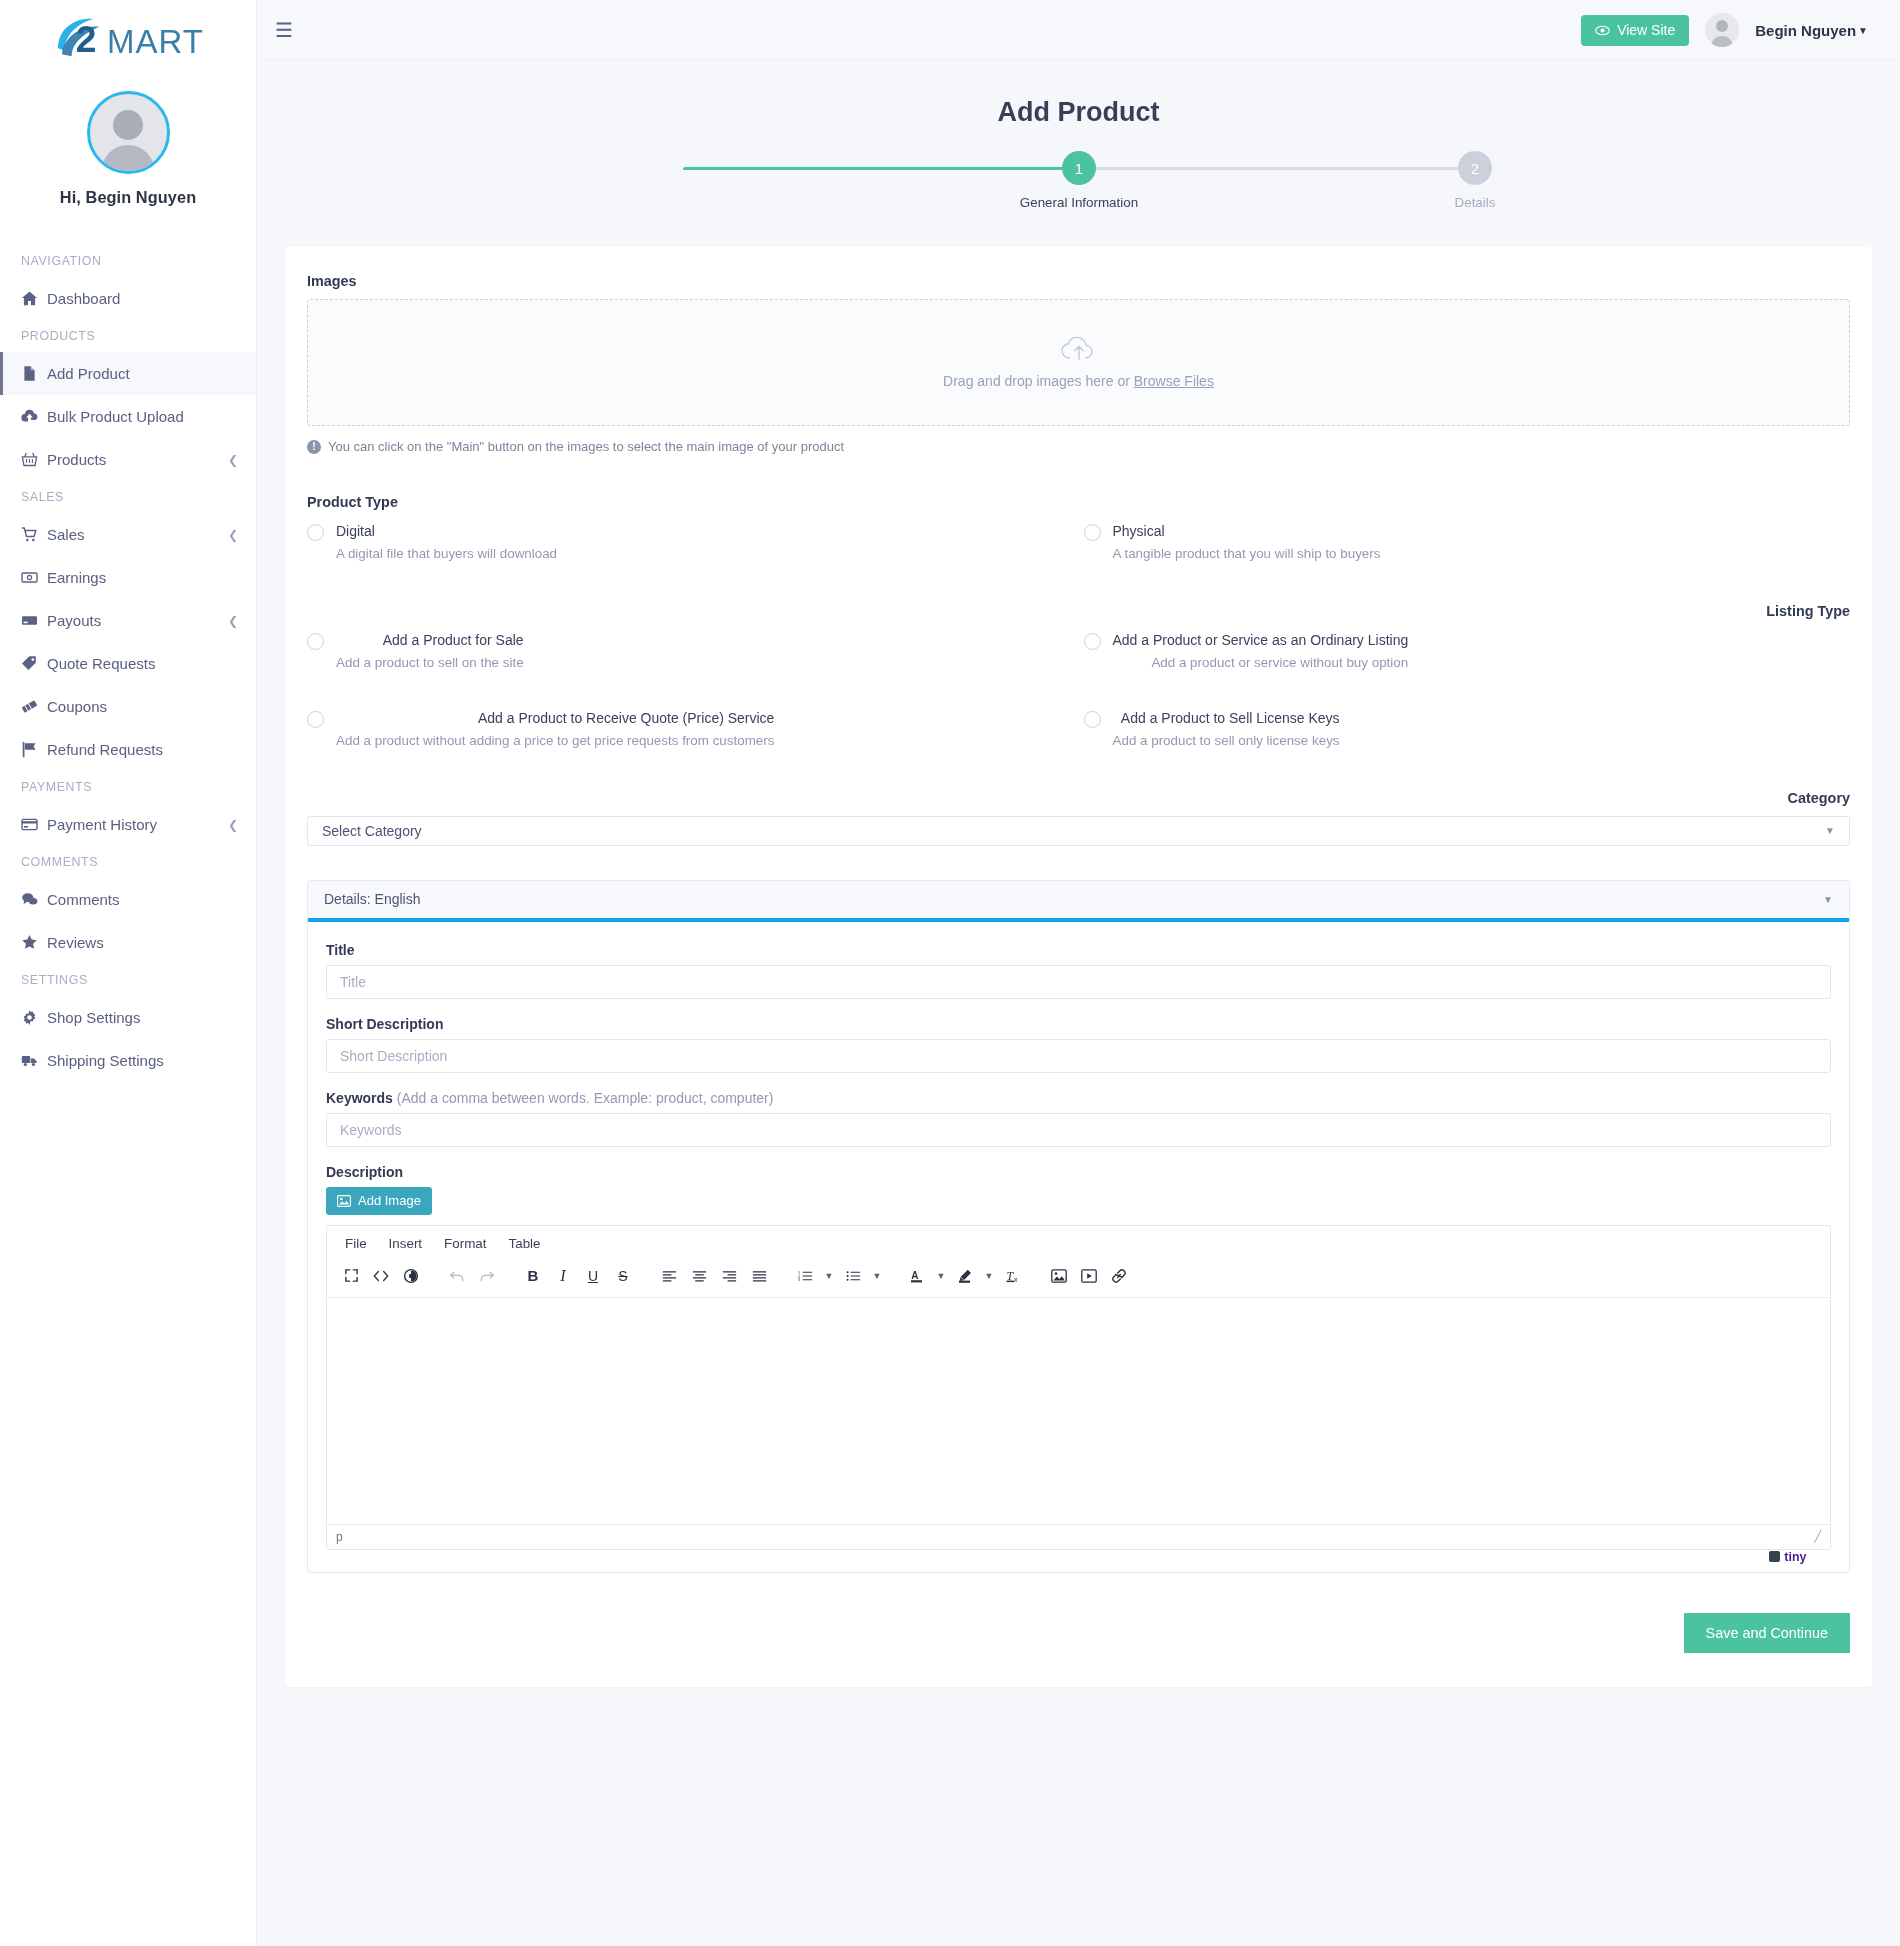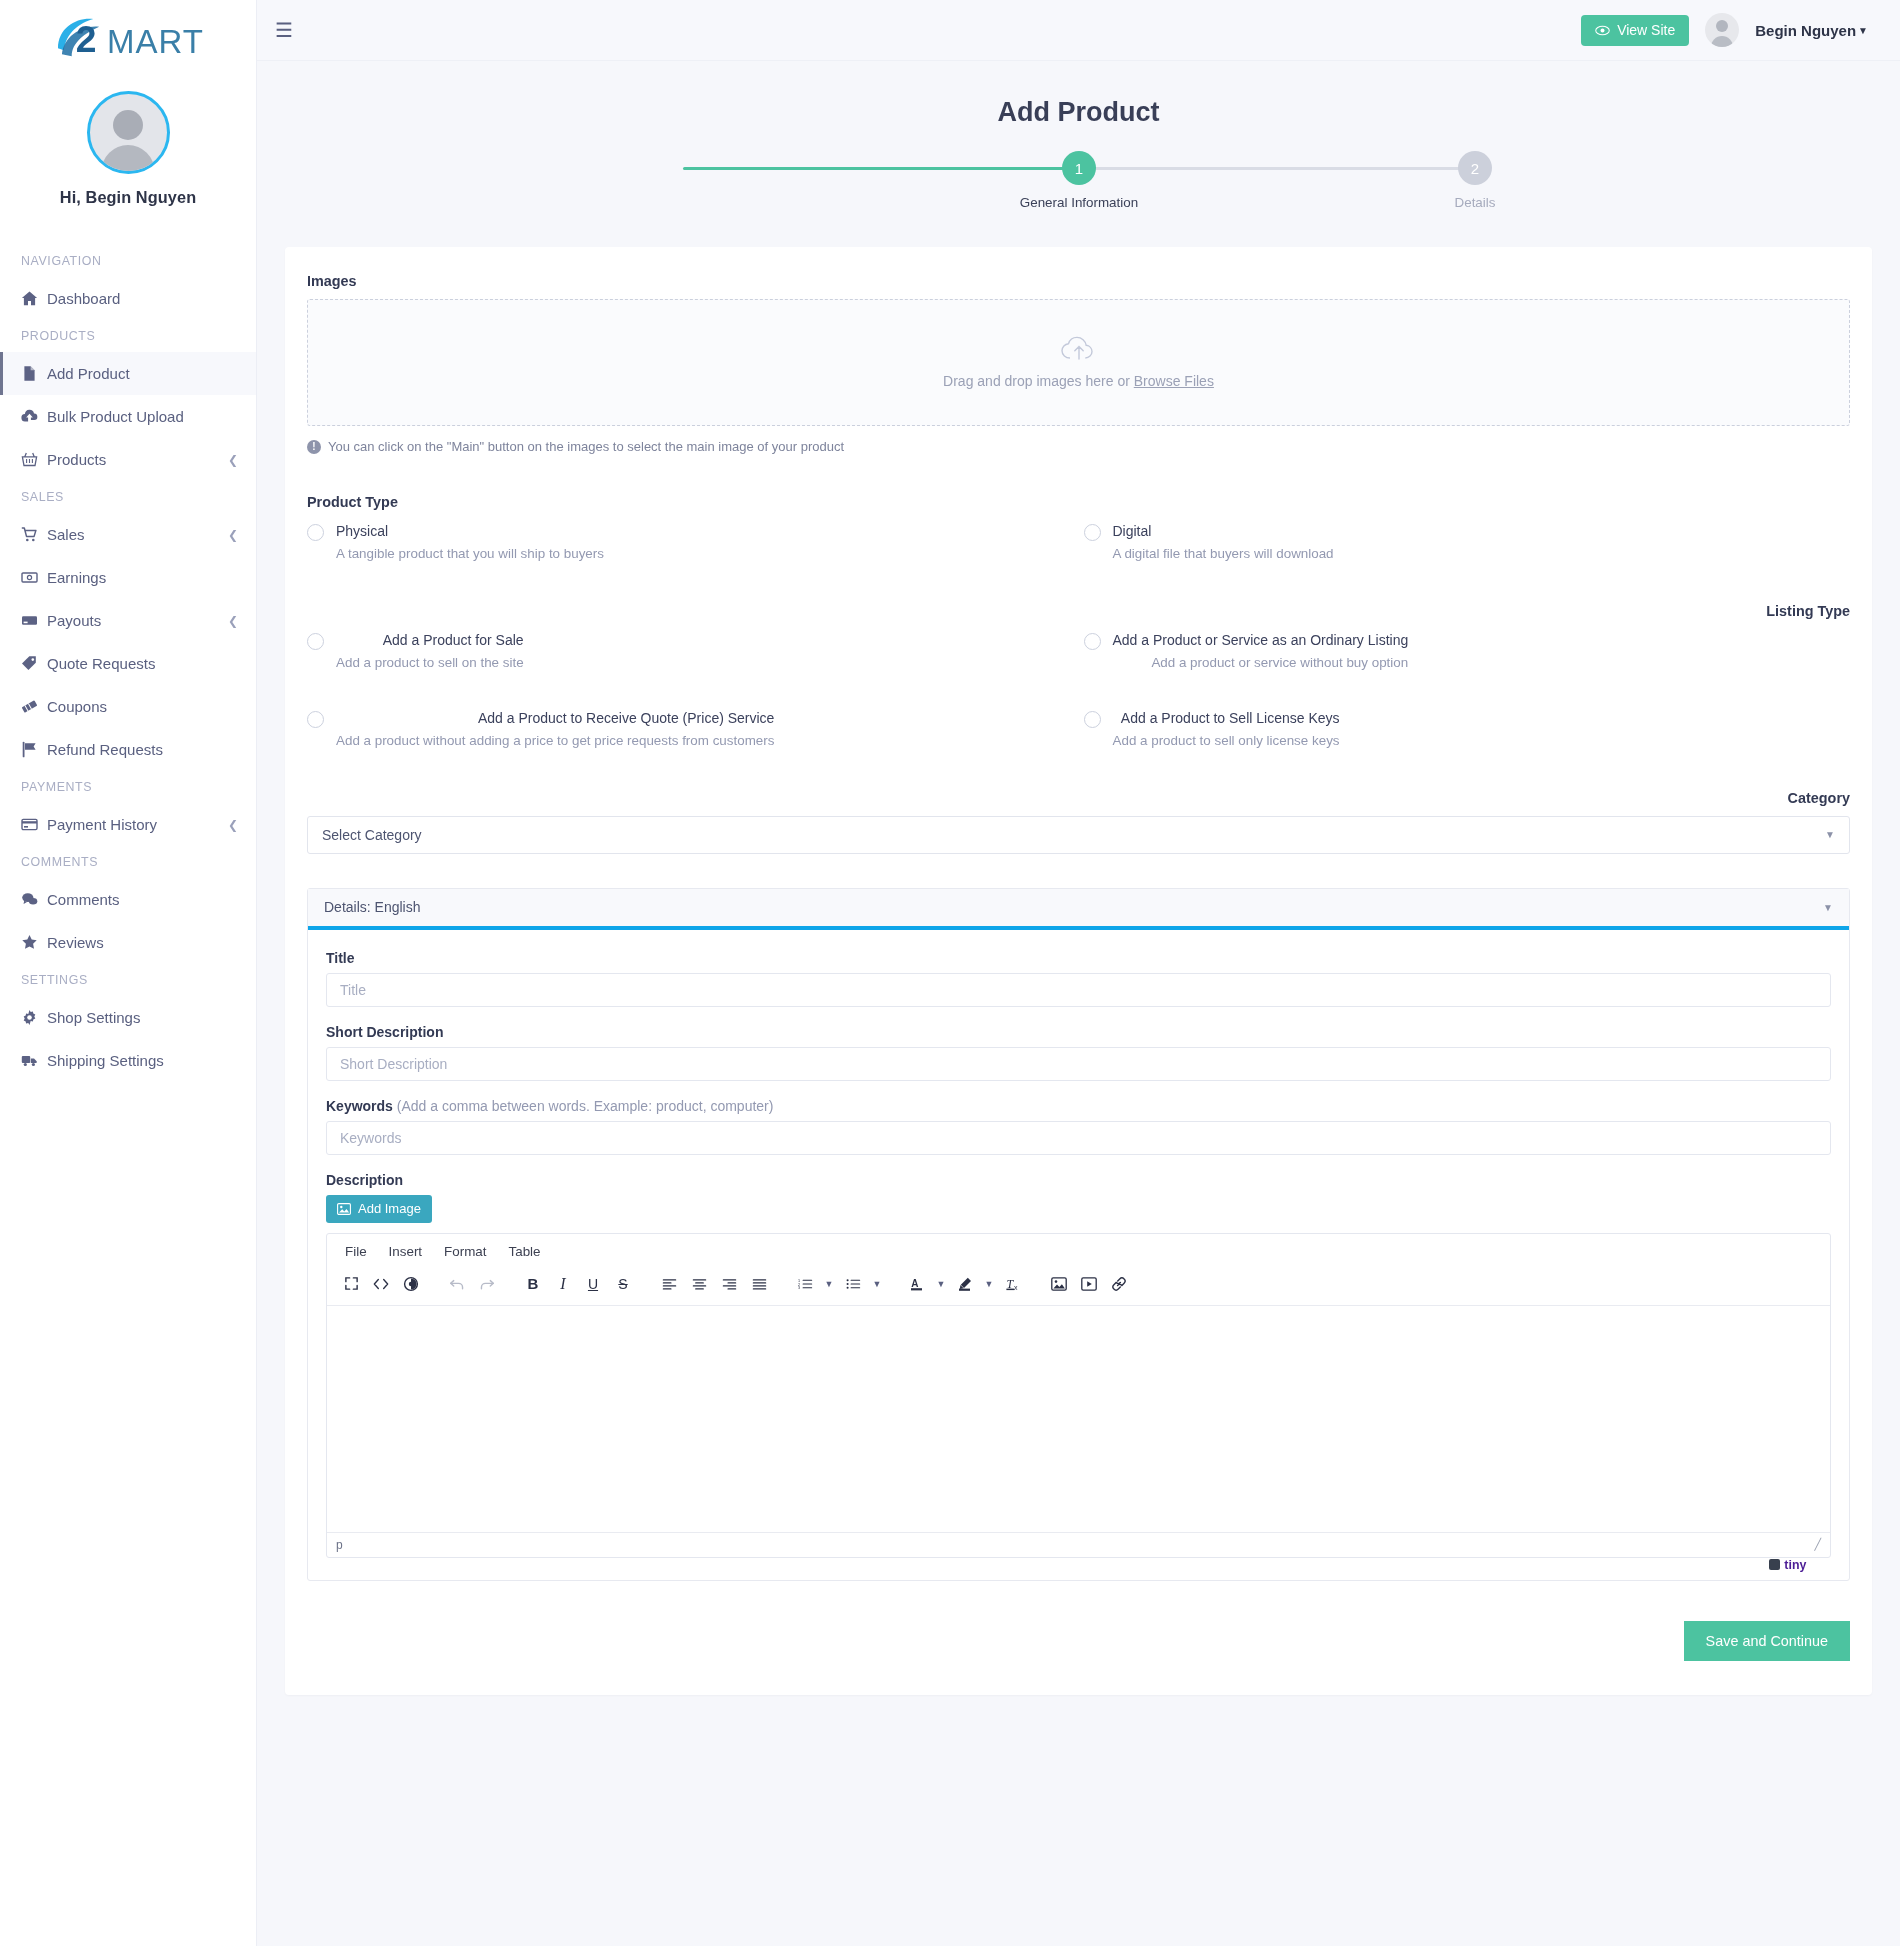--- a/index.html
+++ b/index.html
@@ -149,21 +149,21 @@
     width: 17px; height: 17px; border-radius: 50%; border: 1.5px solid #ccd1de;
     background: #fff; flex: none; margin-top: 2px;
   }
   .opt-title { font-size: 14px; color: #3b415c; line-height: 1.3; }
   .opt-sub { font-size: 13.4px; color: #9399b1; margin-top: 5px; line-height: 1.3; }
 
   .mt-block { margin-top: 40px; }
   .mt-gap { margin-top: 40px; text-align: right; }
 
   .select-box {
-    height: 38px; border: 1px solid #e2e5ed; border-radius: 3px; background: #fff;
+    height: 30px; border: 1px solid #e2e5ed; border-radius: 3px; background: #fff;
     display: flex; align-items: center; justify-content: space-between;
     padding: 0 14px; font-size: 14px; color: #4d5470; cursor: pointer;
   }
   .select-caret { color: #8c92a8; font-size: 10px; }
 
   .panel { border: 1px solid #e7e9f0; border-radius: 3px; margin-top: 34px; }
   .panel-head {
     background: #f8f9fc; border-bottom: 4px solid #0ea5e9;
     height: 41px; display: flex; align-items: center; justify-content: space-between;
     padding: 0 16px; font-size: 14px; color: #4d5470; cursor: pointer; gap: 24px;
@@ -462,29 +462,29 @@
         <span class="hint-ico">!</span>
         <span>You can click on the "Main" button on the images to select the main image of your product</span>
       </div>
 
       <div class="mt-block">
         <div class="sec-label">Product Type</div>
         <div class="grid2">
           <div class="opt">
             <span class="radio"></span>
             <span>
-              <span class="opt-title">Physical</span>
-              <div class="opt-sub">A tangible product that you will ship to buyers</div>
+              <span class="opt-title">Digital</span>
+              <div class="opt-sub">A digital file that buyers will download</div>
             </span>
           </div>
           <div class="opt">
             <span class="radio"></span>
             <span>
-              <span class="opt-title">Digital</span>
-              <div class="opt-sub">A digital file that buyers will download</div>
+              <span class="opt-title">Physical</span>
+              <div class="opt-sub">A tangible product that you will ship to buyers</div>
             </span>
           </div>
         </div>
       </div>
 
       <div class="mt-gap">
         <div class="sec-label">Listing Type</div>
         <div class="grid2" style="row-gap:36px">
           <div class="opt">
             <span class="radio"></span>

